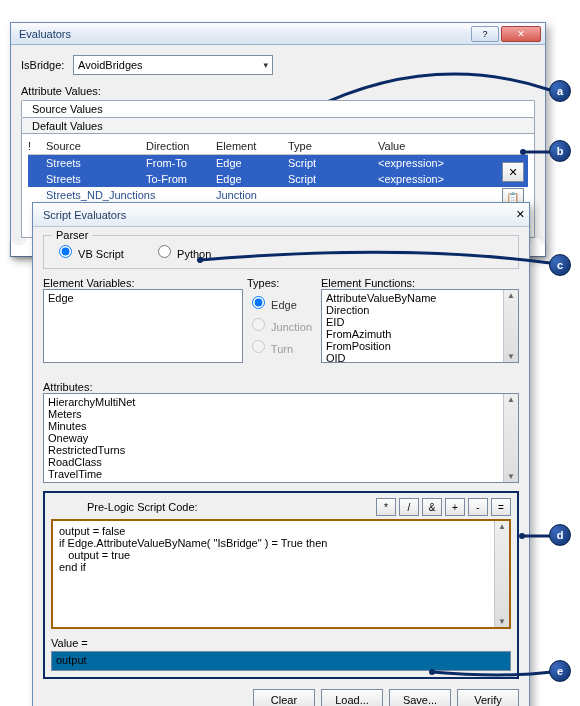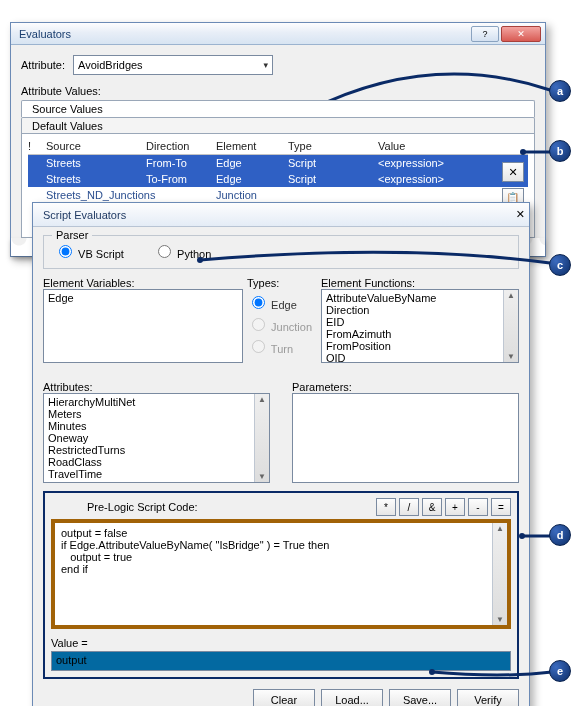--- a/index.html
+++ b/index.html
@@ -57,21 +57,21 @@
 .radio-col label { display:block; margin: 4px 0; color:#333;}
 .radio-col label.dis { color:#9a9a9a; }
 .twocol { display:flex; gap:22px; margin-top:18px; }
 .twocol .half { flex:1; }
 
 .prelogic-frame { border: 2px solid #0a2a66; padding: 5px 6px 6px 6px; margin-top:8px; }
 .prelogic-head { display:flex; align-items:center;padding-left:36px; }
 .prelogic-head .lbl { flex:1; }
 .btnrow { display:flex; gap:3px; }
 .mini { width:20px; height:18px; border:1px solid #7a8aa0; background:linear-gradient(#fdfdfd,#e6e6e6); font-size:10px; display:flex;align-items:center;justify-content:center; }
-.codebox { border:4px solid #a16207; background:#fff; height:110px; padding:4px 6px; font-family:"Segoe UI",Tahoma,sans-serif; white-space:pre; overflow:hidden; position:relative; margin-top:3px;}
+.codebox { border:2px solid #a16207; background:#fff; height:110px; padding:4px 6px; font-family:"Segoe UI",Tahoma,sans-serif; white-space:pre; overflow:hidden; position:relative; margin-top:3px;}
 .codebox .sb { position:absolute; right:0; top:0; bottom:0; width:15px; background:linear-gradient(#eee,#ddd); border-left:1px solid #bfc7d2; }
 .codebox .sb::before{content:"▲"; position:absolute; top:1px; left:3px; font-size:8px; color:#666;}
 .codebox .sb::after{content:"▼"; position:absolute; bottom:1px; left:3px; font-size:8px; color:#666;}
 .valrow { margin-top:8px; }
 .valinput { border:1px solid #7a8aa0; background:#0369a1; height:20px; padding:2px 4px; margin-top:2px; }
 
 .dlg-buttons { display:flex; justify-content:flex-end; gap:6px; margin-top:10px; }
 .btn { min-width:62px; height:21px; border:1px solid #7a8aa0; background:linear-gradient(#fdfdfd,#e6e6e6); padding:0 10px; display:flex; align-items:center; justify-content:center; }
 .btn.primary { border:1px solid #3b6fb5; box-shadow: 0 0 0 1px #8fb6e6 inset; background:linear-gradient(#f7fbff,#dcebfb); }
 
@@ -84,21 +84,21 @@
 <body>
 
 <div id="evalDialog" class="dialog">
   <div class="titlebar">
     <span class="title">Evaluators</span>
     <div class="winbtn">?</div>
     <div class="winbtn close">✕</div>
   </div>
   <div class="dialog-body">
     <div class="row-attr">
-      <label>Attribute:</label>
+      <label>IsBridge:</label>
       <div class="combo">
         <span>AvoidBridges</span>
       </div>
     </div>
     <div class="group-label">Attribute Values:</div>
     <div class="tabstrip">
       <div class="tab active">Source Values</div>
       <div class="tab">Default Values</div>
     </div>
     <div class="grid-wrap">
@@ -205,24 +205,20 @@
           <div>HierarchyMultiNet</div>
           <div>Meters</div>
           <div>Minutes</div>
           <div>Oneway</div>
           <div>RestrictedTurns</div>
           <div>RoadClass</div>
           <div>TravelTime</div>
           <div class="sb"></div>
         </div>
       </div>
-      <div class="half">
-        <div>Parameters:</div>
-        <div class="listbox tall"></div>
-      </div>
     </div>
 
     <div class="prelogic-frame">
       <div class="prelogic-head">
         <div class="lbl">Pre-Logic Script Code:</div>
         <div class="btnrow">
           <div class="mini">*</div>
           <div class="mini">/</div>
           <div class="mini">&amp;</div>
           <div class="mini">+</div>

